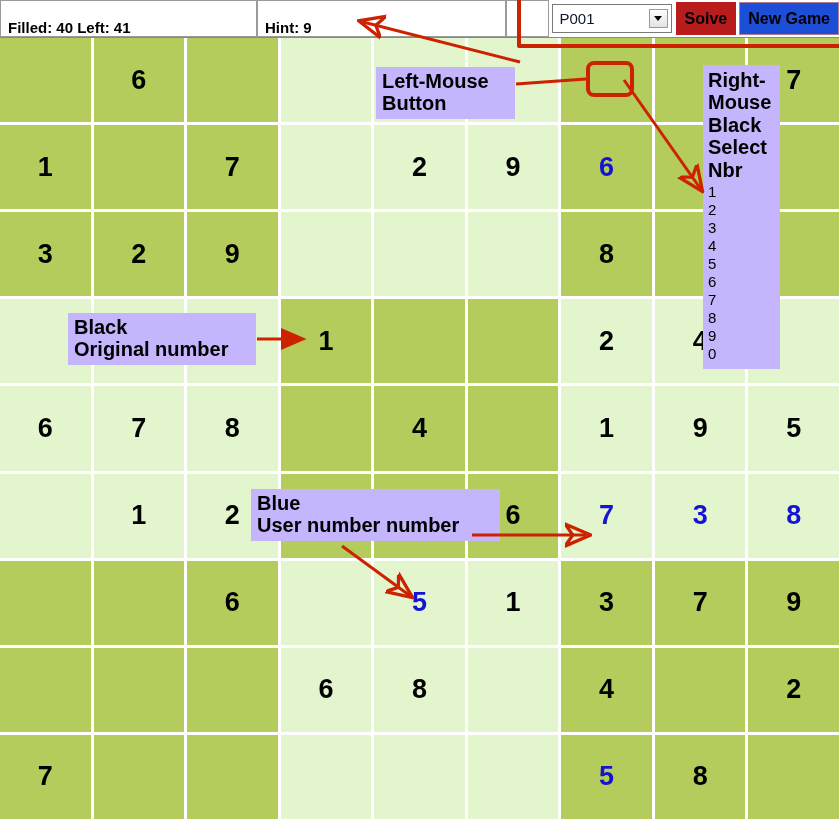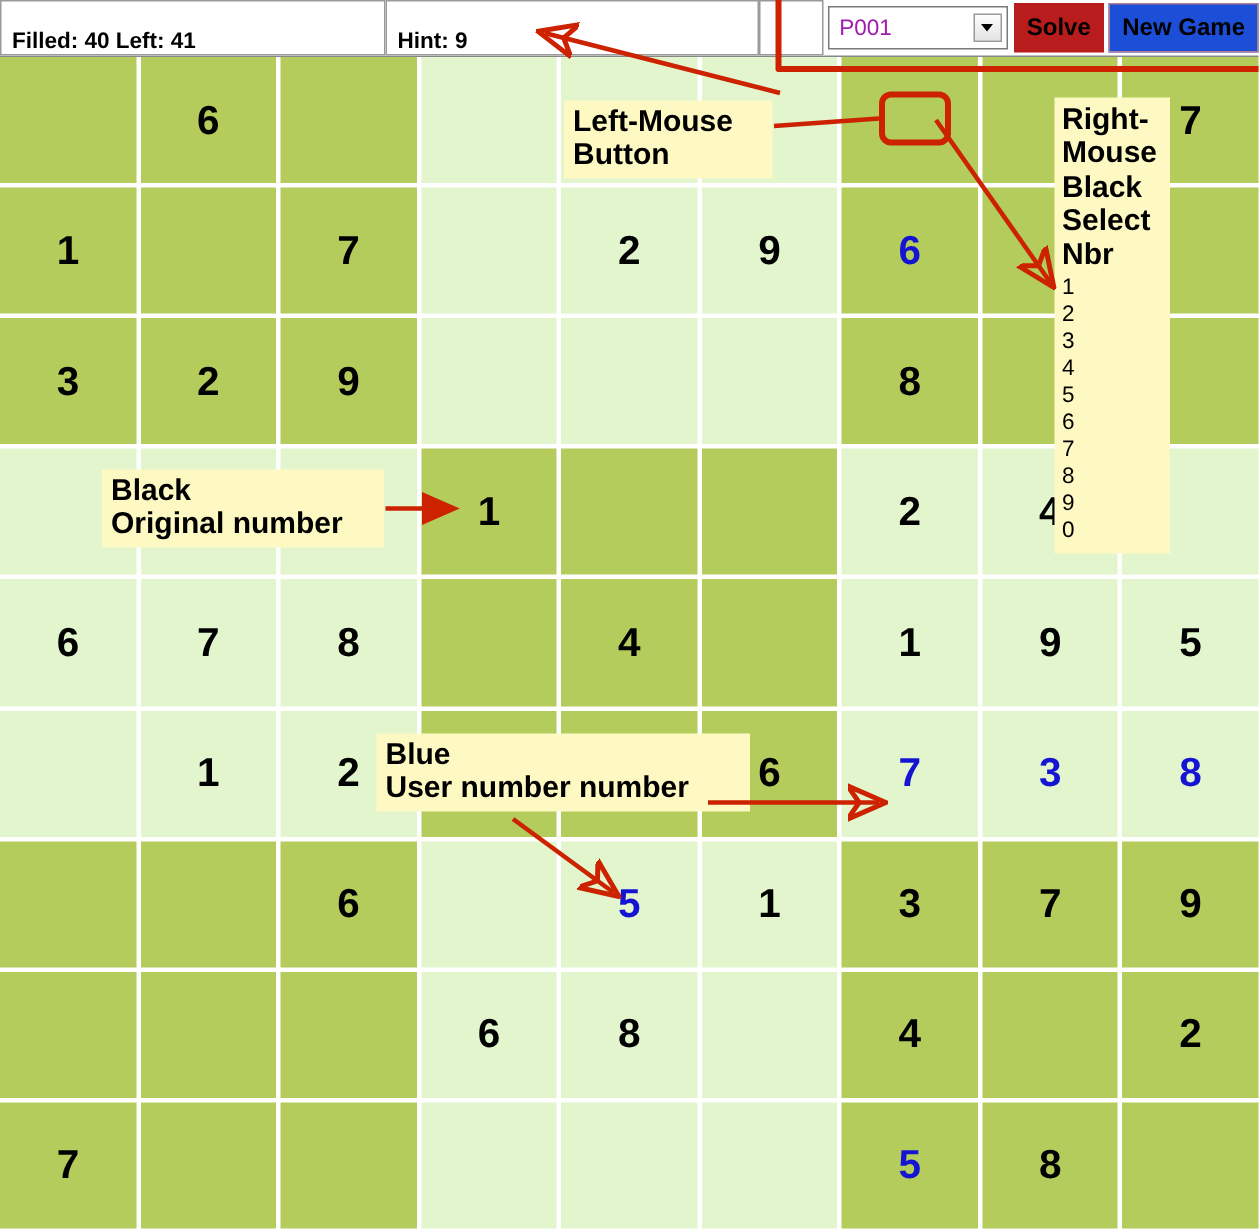--- a/index.html
+++ b/index.html
@@ -46,21 +46,21 @@
     box-sizing: border-box;
     width: 128px;
     margin: 4px 2px 4px 3px;
     border: 1px solid #7a7a7a;
     background: #ffffff;
     display: flex;
     align-items: center;
     justify-content: space-between;
     padding: 0 3px 0 6px;
     font-size: 15px;
-    color: #a21caf;
+    color: #0f172a;
   }
   .tb-select .arrow-box {
     width: 17px; height: 17px;
     border: 1px solid #999;
     background: linear-gradient(#fdfdfd,#e3e3e3);
     display: flex; align-items: center; justify-content: center;
   }
   .caret {
     width: 0; height: 0;
     border-left: 4px solid transparent;
@@ -100,21 +100,21 @@
     color: #000000;
     position: relative;
   }
   .cell.shade-dark  { background: #b3cc5b; }
   .cell.shade-light { background: #e2f5cd; }
   .cell.user { color: #1414d2; }
 
   
   .note {
     position: absolute;
-    background: #fef9c3;
+    background: #c4b5fd;
     color: #000;
     font-weight: bold;
     line-height: 1.12;
     z-index: 30;
     padding: 3px 6px 4px 6px;
     box-sizing: border-box;
   }
   #note-left-mouse  { left: 376px; top: 67px;  width: 139px; font-size: 20px; }
   #note-black       { left: 68px;  top: 313px; width: 188px; font-size: 20px; }
   #note-blue        { left: 251px; top: 489px; width: 249px; font-size: 20px; }

